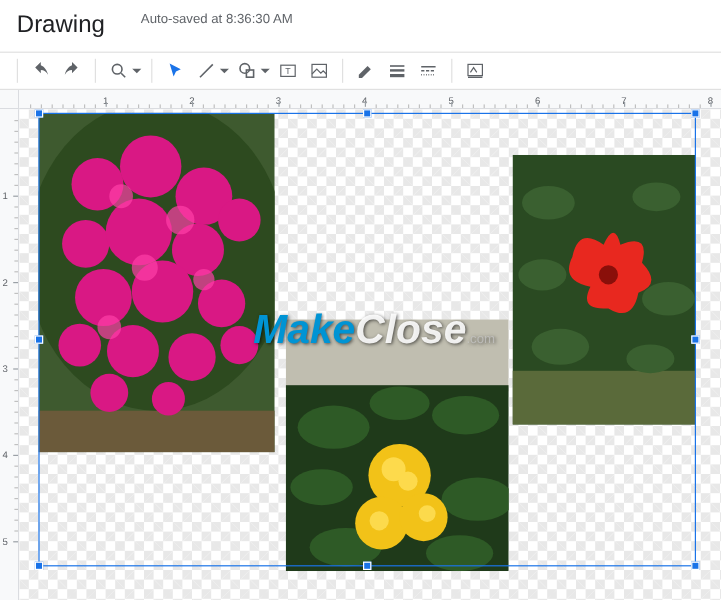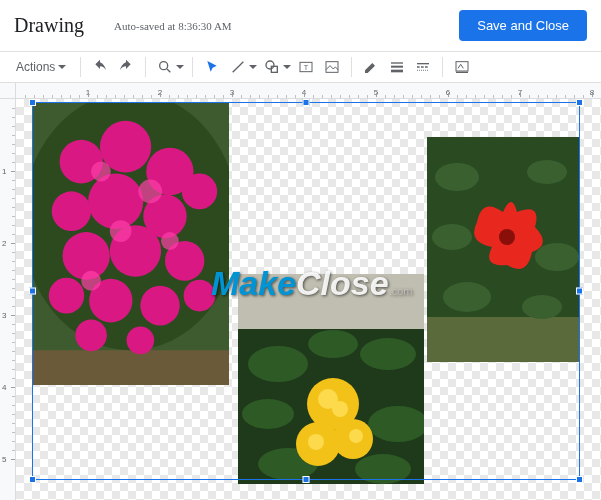--- a/index.html
+++ b/index.html
@@ -1,19 +1,19 @@
 <!DOCTYPE html>
 <html><head>
 <meta charset="utf-8">
 <style>
 * { margin: 0; padding: 0; box-sizing: border-box; }
 body { font-family: Arial, sans-serif; background: #fff; width: 601px; height: 500px; overflow: hidden; }
 
 .header { display: flex; align-items: center; justify-content: space-between; padding: 10px 14px; border-bottom: 1px solid #e0e0e0; }
-.header-left { display: flex; align-items: center; gap: 30px; font-family: Liberation Serif, serif; }
+.header-left { display: flex; gap: 30px; }
 .title { font-size: 20px; color: #202124; font-weight: 400; }
 .autosave { font-size: 11px; color: #5f6368; }
 .save-btn { background: #1a73e8; color: #fff; border: none; padding: 8px 18px; border-radius: 4px; font-size: 13px; font-weight: 500; cursor: pointer; }
 
 .toolbar { display: flex; align-items: center; gap: 4px; padding: 4px 10px; border-bottom: 1px solid #e0e0e0; font-size: 12px; color: #5f6368; }
 .actions-btn { display: flex; align-items: center; gap: 3px; padding: 4px 6px; cursor: pointer; font-size: 12px; }
 .sep { width: 1px; height: 20px; background: #e0e0e0; margin: 0 4px; }
 .tool-icon { width: 22px; height: 22px; display: flex; align-items: center; justify-content: center; cursor: pointer; border-radius: 2px; color: #5f6368; }
 .tool-icon svg { width: 16px; height: 16px; }
 .tool-icon.active { color: #1a73e8; }
@@ -62,30 +62,23 @@
 .watermark-sub { font-size: 11px; color: rgba(200,200,200,0.7); font-weight: 400; font-style: normal; }
 </style>
 </head>
 <body>
 
 <div class="header">
   <div class="header-left">
     <span class="title">Drawing</span>
     <span class="autosave">Auto-saved at 8:36:30 AM</span>
   </div>
-  <button class="save-btn">Save and Close</button>
 </div>
 
 <div class="toolbar">
-  <div class="actions-btn">
-    <span>Actions</span>
-    <svg width="8" height="5" viewBox="0 0 8 5">
-        <path d="M0 0l4 4 4-4z" fill="#5f6368"></path>
-      </svg>
-  </div>
   <div class="sep"></div>
   <div class="tool-icon">
       <svg viewBox="0 0 24 24">
         <path fill="currentColor" d="M12 5V1L5 8l7 7V11c4 0 7 2 9 6-1-5-4-10-9-12z"></path>
       </svg>
     </div>
   <div class="tool-icon">
       <svg viewBox="0 0 24 24">
         <path fill="currentColor" d="M12 5V1l7 7-7 7V11c-4 0-7 2-9 6 1-5 4-10 9-12z"></path>
       </svg>

